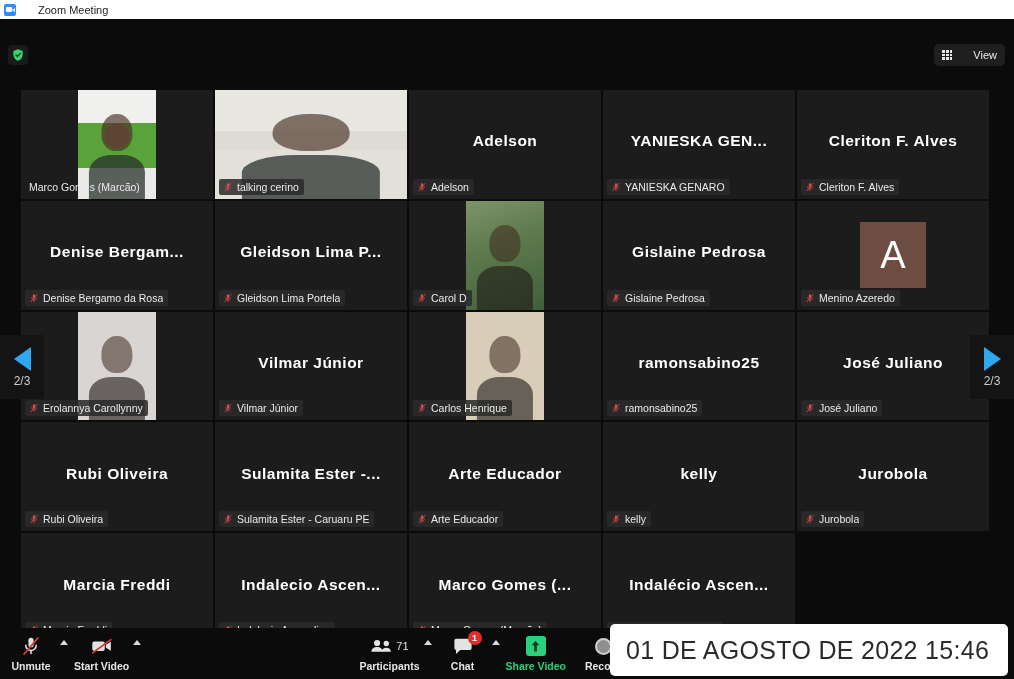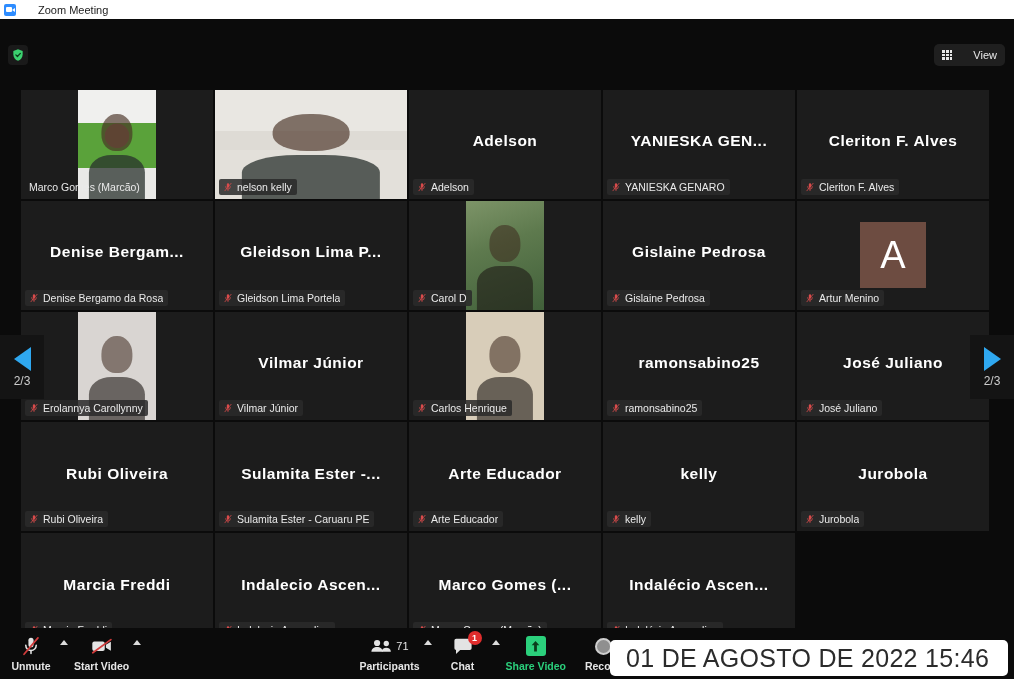--- a/index.html
+++ b/index.html
@@ -264,21 +264,21 @@
   }
   .record-circle {
     width: 17px; height: 17px; border-radius: 50%;
     border: 2px solid #cfcfcf;
     background: #8f8f8f;
   }
 
   #timestamp-overlay {
     position: absolute;
     left: 610px; bottom: 3px;
-    width: 398px; height: 36px;
+    width: 398px; height: 52px;
     background: #ffffff;
     border-radius: 5px;
     display: flex; align-items: center;
     padding-left: 16px;
     z-index: 9;
   }
   #timestamp-overlay .ts-text {
     font-size: 25px; color: #2b2b2b;
     letter-spacing: .3px; white-space: nowrap;
   }
@@ -340,21 +340,21 @@
         </div>
         <div class="name-strip">
           <span>
             <svg class="mic-off-icon" viewBox="0 0 24 24" aria-hidden="true">
               <rect x="9.2" y="3" width="5.6" height="10.4" rx="2.8" fill="#d94b4b"></rect>
               <path d="M6.3 11.2 a5.7 5.7 0 0 0 11.4 0" fill="none" stroke="#d94b4b" stroke-width="1.9" stroke-linecap="round"></path>
               <line x1="12" y1="16.9" x2="12" y2="20.4" stroke="#d94b4b" stroke-width="1.9" stroke-linecap="round"></line>
               <line x1="4.6" y1="21" x2="19.4" y2="3.2" stroke="#d94b4b" stroke-width="1.9" stroke-linecap="round"></line>
             </svg>
           </span>
-          <span class="label">nelson kelly</span>
+          <span class="label">talking cerino</span>
         </div>
       </div>
       <div class="tile">
         <div class="display-name">Adelson</div>
         <div class="name-strip">
           <span>
             <svg class="mic-off-icon" viewBox="0 0 24 24" aria-hidden="true">
               <rect x="9.2" y="3" width="5.6" height="10.4" rx="2.8" fill="#d94b4b"></rect>
               <path d="M6.3 11.2 a5.7 5.7 0 0 0 11.4 0" fill="none" stroke="#d94b4b" stroke-width="1.9" stroke-linecap="round"></path>
               <line x1="12" y1="16.9" x2="12" y2="20.4" stroke="#d94b4b" stroke-width="1.9" stroke-linecap="round"></line>
@@ -455,21 +455,21 @@
         <div class="avatar-initial" style="background: rgb(109, 76, 65);">A</div>
         <div class="name-strip">
           <span>
             <svg class="mic-off-icon" viewBox="0 0 24 24" aria-hidden="true">
               <rect x="9.2" y="3" width="5.6" height="10.4" rx="2.8" fill="#d94b4b"></rect>
               <path d="M6.3 11.2 a5.7 5.7 0 0 0 11.4 0" fill="none" stroke="#d94b4b" stroke-width="1.9" stroke-linecap="round"></path>
               <line x1="12" y1="16.9" x2="12" y2="20.4" stroke="#d94b4b" stroke-width="1.9" stroke-linecap="round"></line>
               <line x1="4.6" y1="21" x2="19.4" y2="3.2" stroke="#d94b4b" stroke-width="1.9" stroke-linecap="round"></line>
             </svg>
           </span>
-          <span class="label">Artur Menino</span>
+          <span class="label">Menino Azeredo</span>
         </div>
       </div>
       <div class="tile has-media">
         <div class="media photo-erolannya">
           <div class="face head" style="top: 22%; width: 40%; height: 34%; background: rgba(60, 40, 30, 0.55);"></div>
           <div class="face body" style="top: 60%; width: 72%; height: 40%; background: rgba(30, 25, 22, 0.6);"></div>
         </div>
         <div class="name-strip">
           <span>
             <svg class="mic-off-icon" viewBox="0 0 24 24" aria-hidden="true">

